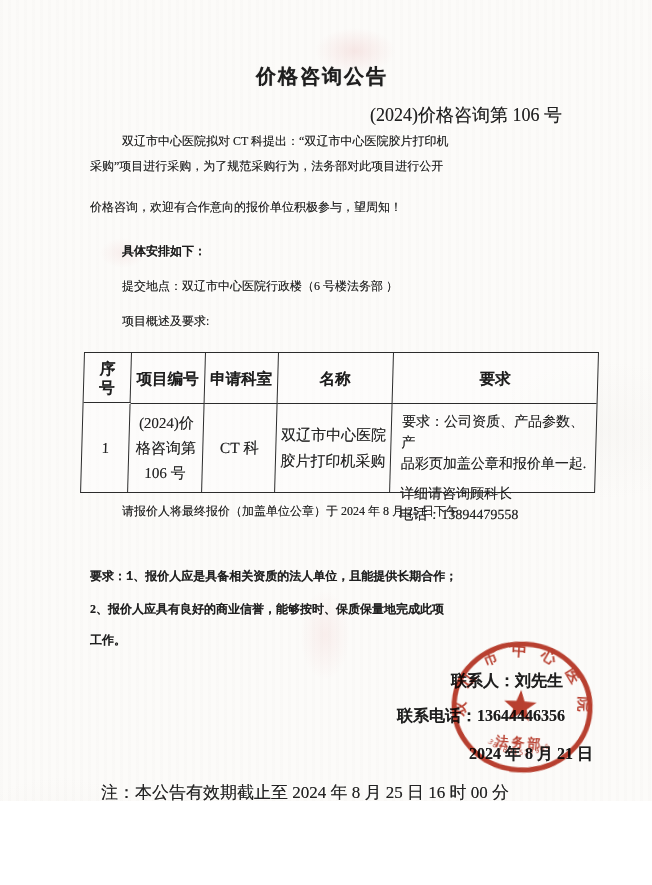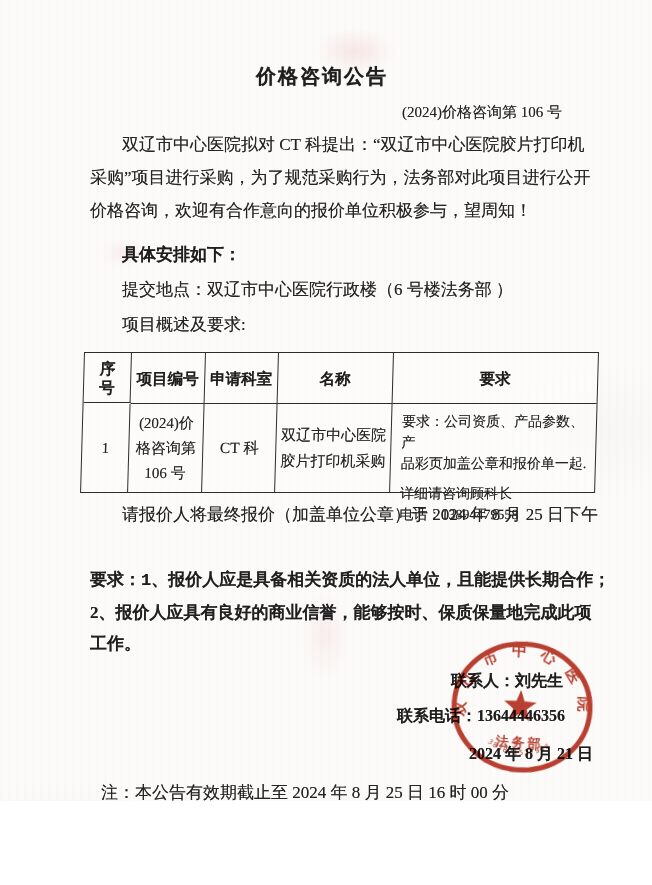--- a/index.html
+++ b/index.html
@@ -16,26 +16,26 @@
       repeating-linear-gradient(90deg, rgba(60,55,50,0.010) 0 3px, rgba(0,0,0,0) 3px 8px),
       #fcfbf9;
     color:#242424;
   }
   .smudge{position:absolute;pointer-events:none;}
   .s1{left:315px;top:28px;width:80px;height:46px;background:radial-gradient(closest-side,rgba(226,150,150,0.20),transparent);}
   .s2{left:100px;top:238px;width:46px;height:30px;background:radial-gradient(closest-side,rgba(226,160,160,0.14),transparent);}
   .s3{left:520px;top:805px;width:90px;height:60px;background:radial-gradient(closest-side,rgba(226,160,160,0.10),transparent);}
   .s4{left:300px;top:590px;width:50px;height:90px;background:radial-gradient(closest-side,rgba(220,120,120,0.10),transparent);}
 
-  .txt{position:absolute;white-space:nowrap;font-size:17px;color:#242424;
+  .txt{position:absolute;white-space:nowrap;font-size:12px;color:#242424;
        text-shadow:0 0 0.6px rgba(30,30,30,0.55);}
   .title{position:absolute;top:63px;left:0;width:644px;text-align:center;
          font-size:20px;font-weight:bold;letter-spacing:2px;color:#1e1e1e;
          text-shadow:0 0 0.7px rgba(20,20,20,0.7);}
-  .docnum{position:absolute;top:103px;right:90px;font-size:15px;color:#222;
+  .docnum{position:absolute;top:103px;right:90px;font-size:18px;color:#222;
           text-shadow:0 0 0.5px rgba(30,30,30,0.5);}
   .bold{font-weight:bold;color:#1d1d1d;}
   .semibold{font-weight:600;color:#1f1f1f;}
   .indent{padding-left:32px;}
 
   
   .ptable{
     position:absolute;left:84px;top:352px;
     display:grid;grid-template-columns:47px 74px 73px 115px 204px;
     border:1.6px solid #2c2c2c;
@@ -80,21 +80,21 @@
 
   <div class="smudge s1"></div>
   <div class="smudge s2"></div>
   <div class="smudge s3"></div>
   <div class="smudge s4"></div>
 
   <div class="title">价格咨询公告</div>
   <div class="docnum">(2024)价格咨询第 106 号</div>
 
   <div class="txt indent" style="top:133px;left:90px;">双辽市中心医院拟对 CT 科提出：“双辽市中心医院胶片打印机</div>
-  <div class="txt" style="top:166px;left:90px;text-align:center;">采购”项目进行采购，为了规范采购行为，法务部对此项目进行公开</div>
+  <div class="txt" style="top:158px;left:90px;text-align:center;">采购”项目进行采购，为了规范采购行为，法务部对此项目进行公开</div>
   <div class="txt" style="top:199px;left:90px;">价格咨询，欢迎有合作意向的报价单位积极参与，望周知！</div>
 
   <div class="txt bold" style="top:243px;left:122px;">具体安排如下：</div>
   <div class="txt" style="top:278px;left:122px;">提交地点：双辽市中心医院行政楼（6 号楼法务部 ）</div>
   <div class="txt" style="top:313px;left:122px;">项目概述及要求:</div>
 
   <div class="ptable">
     <div class="cell th narrow">序号</div>
     <div class="cell th">项目编号</div>
     <div class="cell th">申请科室</div>

